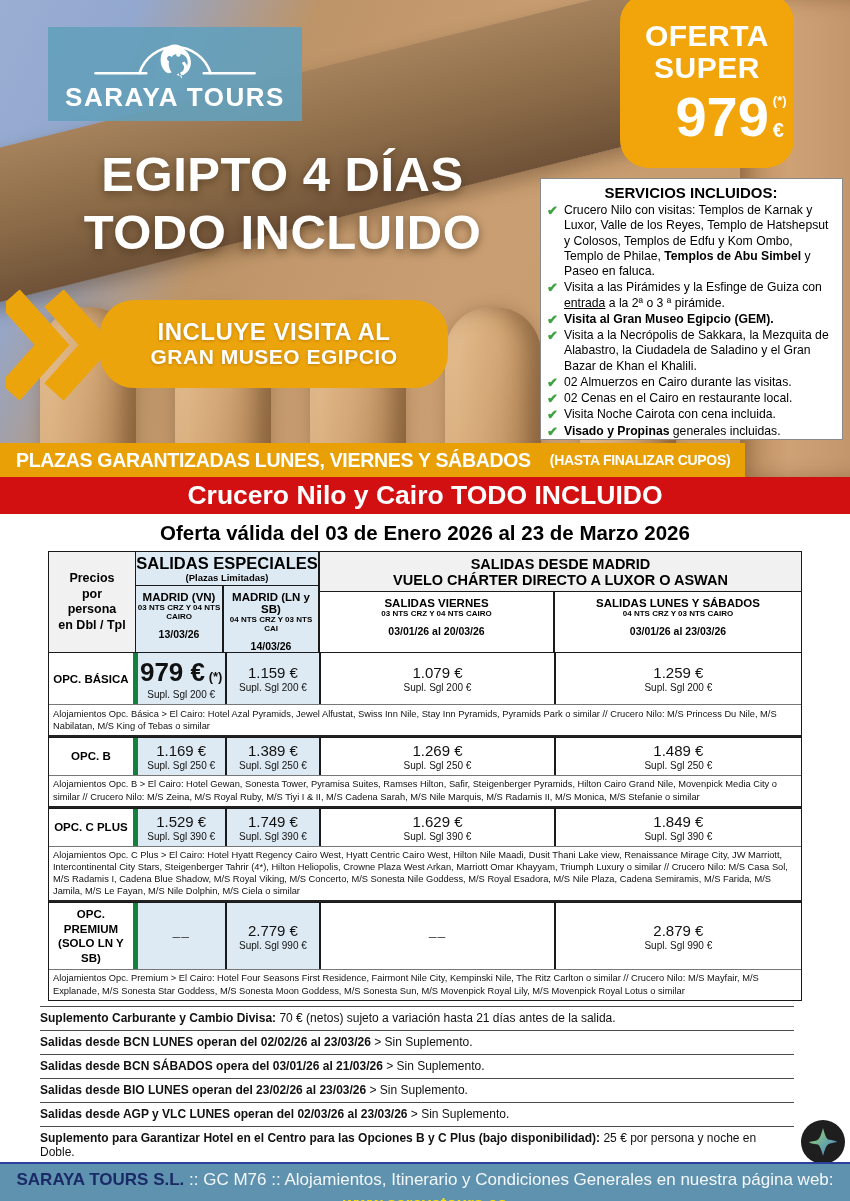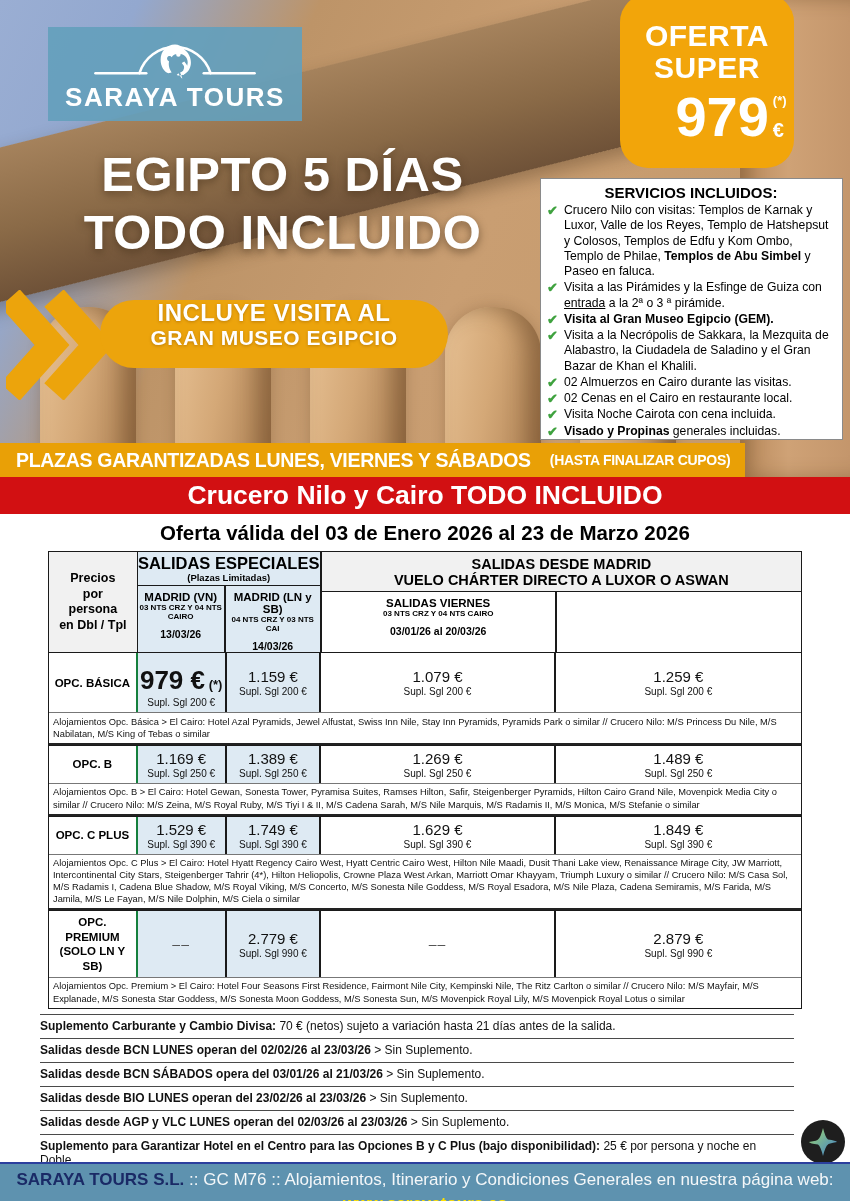--- a/index.html
+++ b/index.html
@@ -41,23 +41,23 @@
   .badge .p-cur { font-size:20px; font-weight:bold; line-height:1; }
 
   
   .hero-title { position:absolute; left:0; top:146px; width:565px; text-align:center;
           color:#fff; font-weight:bold; font-size:49px; line-height:1.18; letter-spacing:.5px;
           text-shadow:0 3px 8px rgba(60,40,20,.55); }
   .hero-title span { display:block; }
 
   
   .chevrons { position:absolute; left:6px; top:290px; width:100px; height:110px; }
-  .pill { position:absolute; left:100px; top:300px; width:348px; height:68px;
+  .pill { position:absolute; left:100px; top:300px; width:348px; height:88px;
           background:#ECA40C; border-radius:34px; color:#fff; text-align:center;
-          display:flex; flex-direction:column; 
+          display:flex; flex-direction:column; justify-content:center;
           font-weight:bold; text-shadow:0 1px 3px rgba(120,70,0,.4); }
   .pill .pl1 { font-size:24px; line-height:1.1; letter-spacing:.5px; }
   .pill .pl2 { font-size:21px; line-height:1.15; letter-spacing:.5px; }
 
   
   .services { position:absolute; left:540px; top:178px; width:303px; height:262px;
           background:#fff; border:1px solid #8a8a8a; padding:5px 7px 4px 6px; overflow:hidden; }
   .svc-title { text-align:center; font-weight:bold; font-size:15px; margin-bottom:2px; color:#000; }
   .services ul { list-style:none; }
   .services li { position:relative; padding-left:17px; font-size:12.2px; line-height:1.25;
@@ -91,27 +91,27 @@
   .g-t1 { font-weight:bold; font-size:16.5px; line-height:1.05; }
   .g-t2 { font-weight:bold; font-size:9.5px; }
   .grp2 .g-t1 { font-size:14.5px; line-height:1.25; }
   .grp2 .g-t2 { font-size:14.5px; font-weight:bold; line-height:1.1; }
   .grp-cols { display:flex; flex:1; }
   .colh { text-align:center; padding-top:5px; }
   .colh .c-name { font-weight:bold; font-size:11.5px; }
   .colh .c-nts { font-weight:bold; font-size:8px; }
   .colh .c-dat { font-weight:bold; font-size:10.5px; margin-top:7px; }
   .blue { background:#DEEAF3; }
-  .vb { border-right:2px solid #15803d; }
+  .vb { border-right:5px solid #15803d; }
   .vb2 { border-right:2px solid #1a1a1a; }
   .trow { display:flex; border-top:1px solid #1a1a1a; }
   .tcell { display:flex; flex-direction:column; align-items:center; justify-content:center; padding:4px 2px; }
   .tlabel { font-weight:bold; font-size:11.5px; text-align:center; line-height:1.25; }
   .p-main { font-size:15px; color:#111; }
-  .p-main.bignum { font-size:26px; font-weight:bold;margin-top:8px; }
+  .p-main.bignum { font-size:26px; font-weight:bold; }
   .p-main .ast { font-size:13px; font-weight:bold; }
   .p-supl { font-size:10px; color:#111; margin-top:1px; }
   .p-dash { font-size:14px; color:#555; letter-spacing:1px; }
   .thotels { border-top:1px solid #777; padding:2.5px 4px 3px; font-size:9.3px; line-height:1.3;
           color:#111; border-bottom:2px solid #222; }
   .thotels:last-child { border-bottom:none; }
 
   
   .supplements { margin:5px 40px 0; width:754px; }
   .sup-line { border-bottom:1.6px solid #4a4a4a; padding:4px 0 5px; font-size:12px; color:#111; }
@@ -170,21 +170,21 @@
       <div class="price-row">
         <span class="p-num">979</span>
         <span class="p-side">
           <span class="p-ast">(*)</span>
           <span class="p-cur">€</span>
         </span>
       </div>
     </div>
 
     <h1 class="hero-title">
-      <span>EGIPTO 5 DÍAS</span>
+      <span>EGIPTO 4 DÍAS</span>
       <span>TODO INCLUIDO</span>
     </h1>
 
     <svg class="chevrons" viewBox="0 0 100 110">
       <path d="M4 8 L46 55 L4 102" stroke="#ECA40C" stroke-width="26" fill="none"></path>
       <path d="M48 8 L90 55 L48 102" stroke="#ECA40C" stroke-width="26" fill="none"></path>
     </svg>
 
     <div class="pill">
       <span class="pl1">INCLUYE VISITA AL</span>
@@ -245,20 +245,25 @@
         <div class="grp-title">
           <div class="g-t1">SALIDAS DESDE MADRID</div>
           <div class="g-t2">VUELO CHÁRTER DIRECTO A LUXOR O ASWAN</div>
         </div>
         <div class="grp-cols" id="grp2-cols">
             <div class="colh w4 vb2">
               <div class="c-name">SALIDAS VIERNES</div>
               <div class="c-nts">03 NTS CRZ Y 04 NTS CAIRO</div>
               <div class="c-dat">03/01/26 al 20/03/26</div>
             </div>
+            <div class="colh w5">
+              <div class="c-name">SALIDAS LUNES Y SÁBADOS</div>
+              <div class="c-nts">04 NTS CRZ Y 03 NTS CAIRO</div>
+              <div class="c-dat">03/01/26 al 23/03/26</div>
+            </div>
           </div>
       </div>
     </div>
     <div id="tbl-body">
         <div class="trow">
           <div class="tcell w1 vb">
             <div class="tlabel">OPC. BÁSICA</div>
           </div>
           <div class="tcell w2 blue vb2">
             <div class="p-main bignum">979 €<span class="ast"> (*)</span></div>

